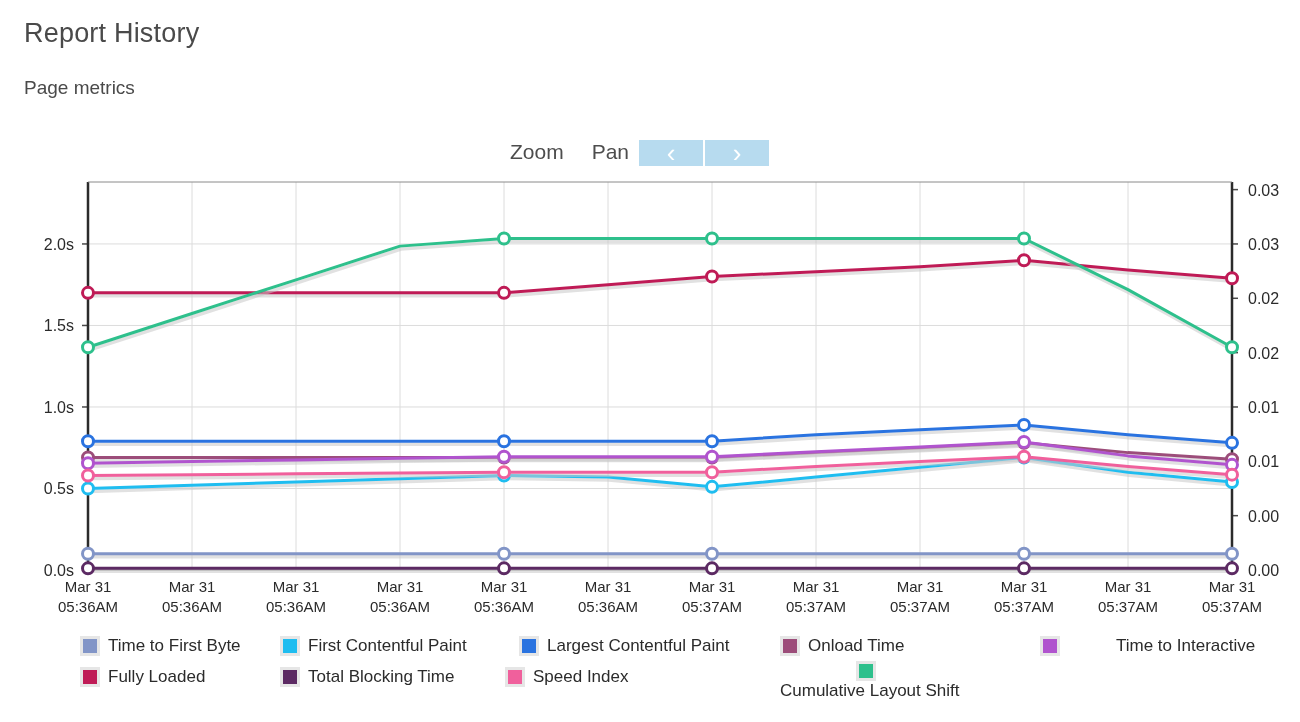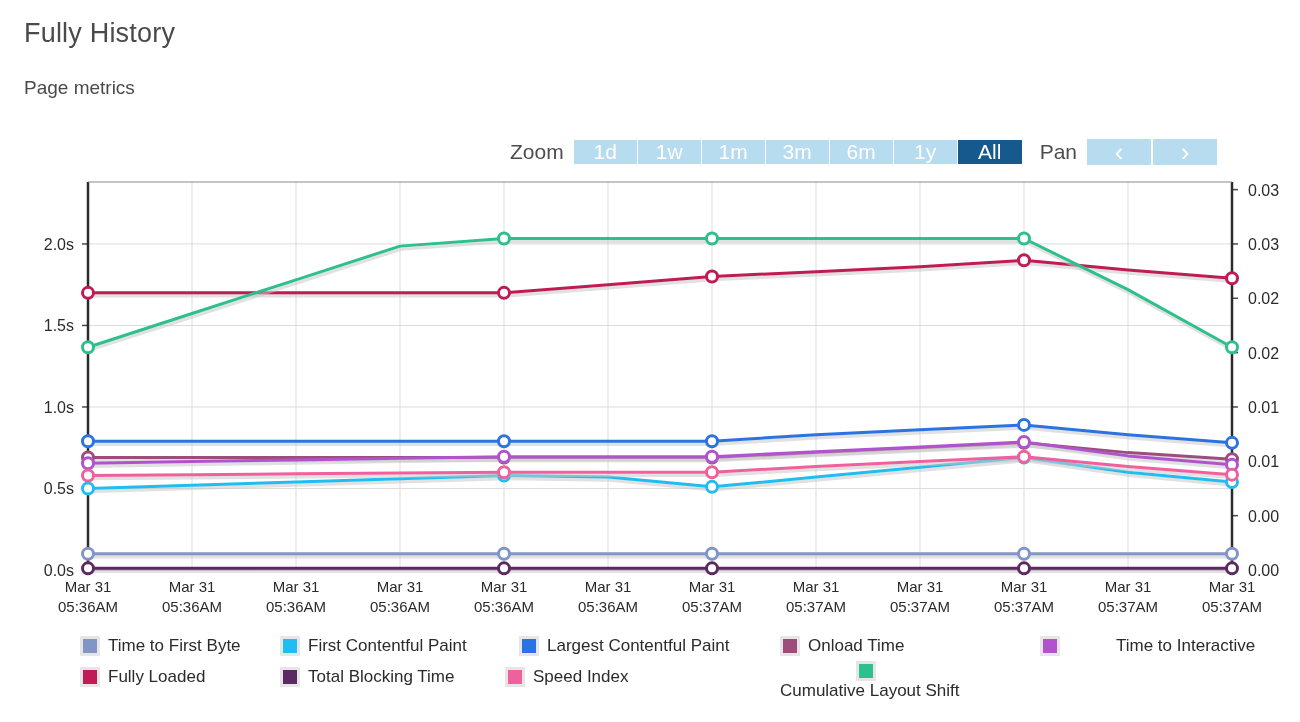--- a/index.html
+++ b/index.html
@@ -30,23 +30,23 @@
     top: 77px;
     font-size: 19px;
     font-weight: 400;
     color: #4a4a4a;
   }
 
   
   .range-selector {
     position: absolute;
     left: 510px;
-    top: 128px;
-    display: flex;
-    align-items: center;
+    top: 140px;
+    display: flex;
+    align-items: flex-start;
     height: 48px;
   }
   .rs-label {
     display: flex;
     align-items: center;
     font-size: 21px;
     color: #4d4d4d;
     padding: 0 10px 0 0;
     user-select: none;
   }
@@ -148,34 +148,25 @@
   }
   .legend-label {
     font-size: 17px;
     color: #2b2b2b;
     white-space: nowrap;
   }
 </style>
 </head>
 <body>
 
-<div id="page-title">Fully History</div>
+<div id="page-title">Report History</div>
 <div id="page-subtitle">Page metrics</div>
 
 <div class="range-selector">
   <div class="rs-label">Zoom</div>
-  <div class="rs-group" id="zoom-buttons">
-      <button class="rs-btn">1d</button>
-      <button class="rs-btn">1w</button>
-      <button class="rs-btn">1m</button>
-      <button class="rs-btn">3m</button>
-      <button class="rs-btn">6m</button>
-      <button class="rs-btn">1y</button>
-      <button class="rs-btn selected">All</button>
-    </div>
   <div class="pan-label">Pan</div>
   <div class="pan-group" id="pan-buttons">
       <button class="pan-btn">‹</button>
       <button class="pan-btn">›</button>
     </div>
 </div>
 
 <div id="chart-area">
   <svg id="chart-svg" width="1300" height="722" xmlns="http://www.w3.org/2000/svg">
       <rect x="88" y="182" width="1144" height="388" fill="#ffffff"></rect>

